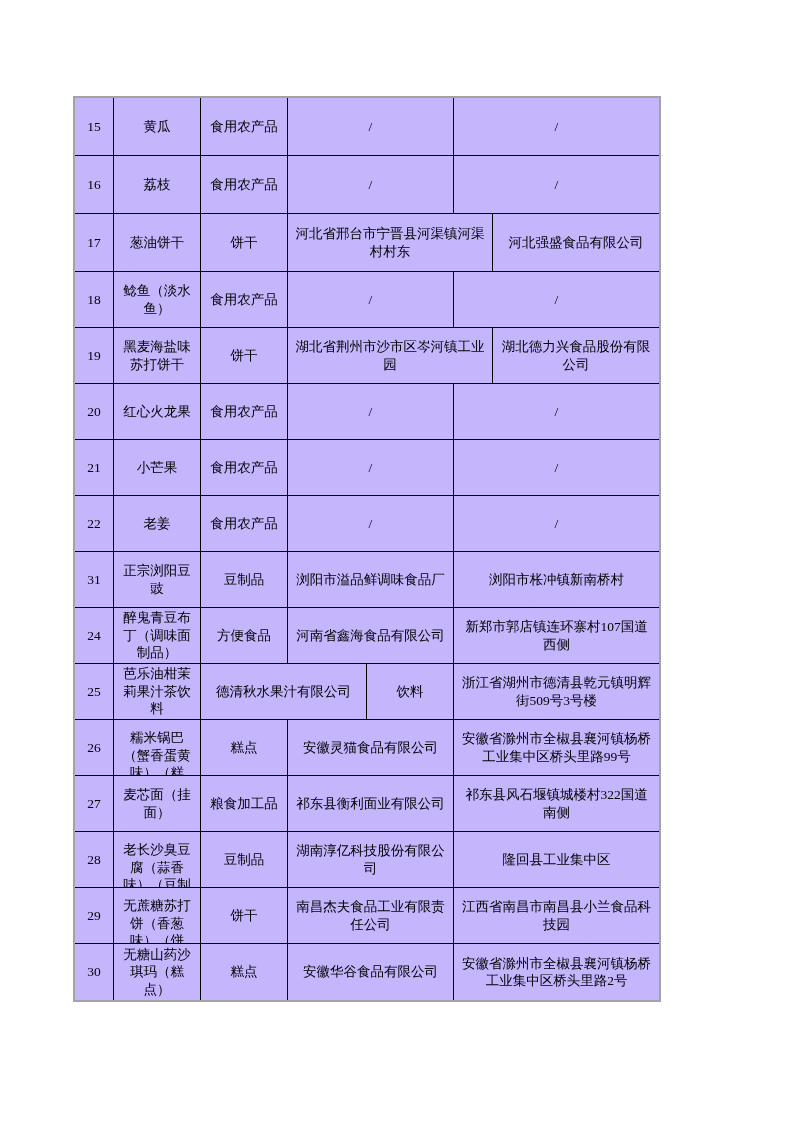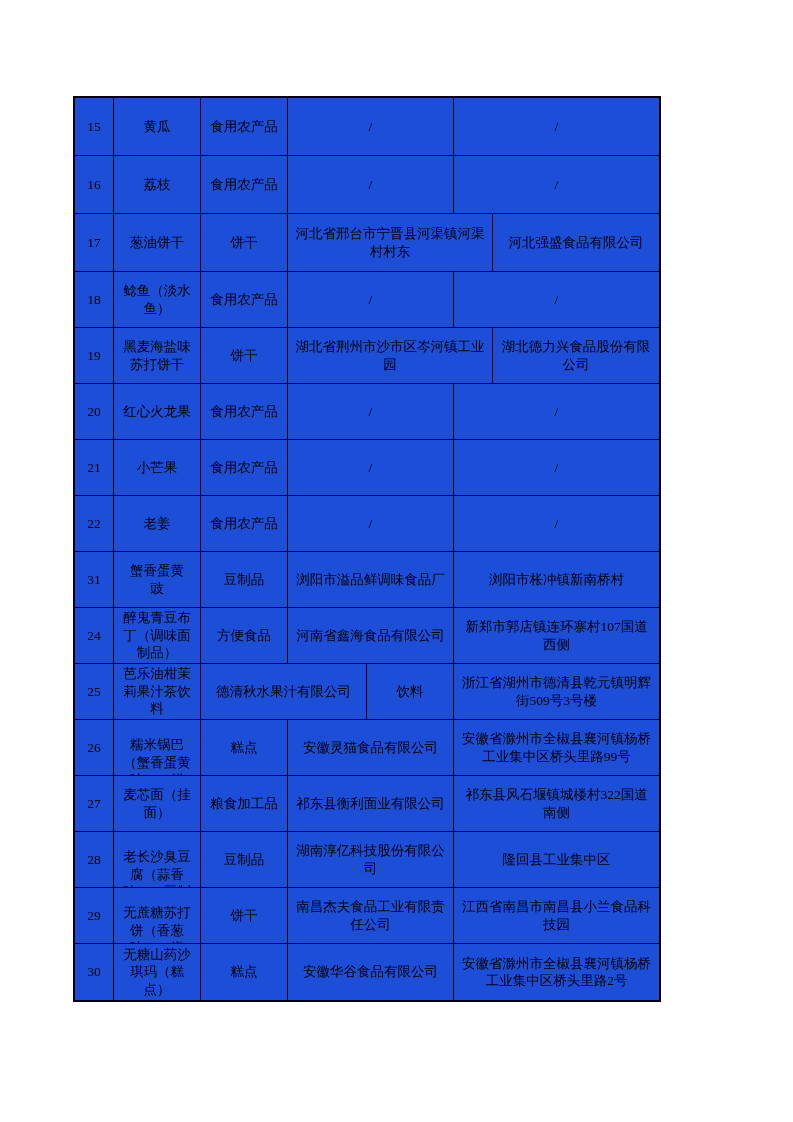--- a/index.html
+++ b/index.html
@@ -19,22 +19,22 @@
     width: 793px;
     height: 1122px;
     background: #ffffff;
   }
   .doc-table {
     position: absolute;
     left: 73px;
     top: 96px;
     width: 588px;
     box-sizing: border-box;
-    border: 2px solid #000000;
-    background: #1d4ed8;
+    border: 2px solid #a3a3a3;
+    background: #c4b5fd;
   }
   .row {
     display: flex;
     height: 56px;
     box-sizing: border-box;
     border-bottom: 1px solid #000000;
   }
   .row:nth-child(-n+3) { height: 58px; }
   .row:last-child { border-bottom: none; }
   .cell {
@@ -45,21 +45,21 @@
     justify-content: center;
     text-align: center;
     overflow: hidden;
     white-space: pre-line;
     font-size: 13.5px;
     line-height: 17.5px;
     padding: 1px 3px;
   }
   .cell:last-child { border-right: none; }
   .c-no   { width: 39px;  flex: none; }
-  .c-name { width: 87px;  flex: none; padding: 16px 2px; }
+  .c-name { width: 87px;  flex: none; padding: 9px 2px; }
   .c-cat  { width: 87px;  flex: none; }
   .c-comp { width: 166px; flex: none; }
   .c-addr { flex: 1; }
   .top-clip { align-items: flex-start; }
 </style>
 </head>
 <body>
 
 <div class="page">
   <div class="doc-table">
@@ -128,21 +128,21 @@
     <div class="row">
       <div class="cell c-no">22</div>
       <div class="cell c-name">老姜</div>
       <div class="cell c-cat">食用农产品</div>
       <div class="cell c-comp">/</div>
       <div class="cell c-addr">/</div>
     </div>
 
     <div class="row">
       <div class="cell c-no">31</div>
-      <div class="cell c-name">蟹香蛋黄
+      <div class="cell c-name">正宗浏阳豆
 豉</div>
       <div class="cell c-cat">豆制品</div>
       <div class="cell c-comp">浏阳市溢品鲜调味食品厂</div>
       <div class="cell c-addr">浏阳市枨冲镇新南桥村</div>
     </div>
 
     <div class="row">
       <div class="cell c-no">24</div>
       <div class="cell c-name">醉鬼青豆布
 丁（调味面

